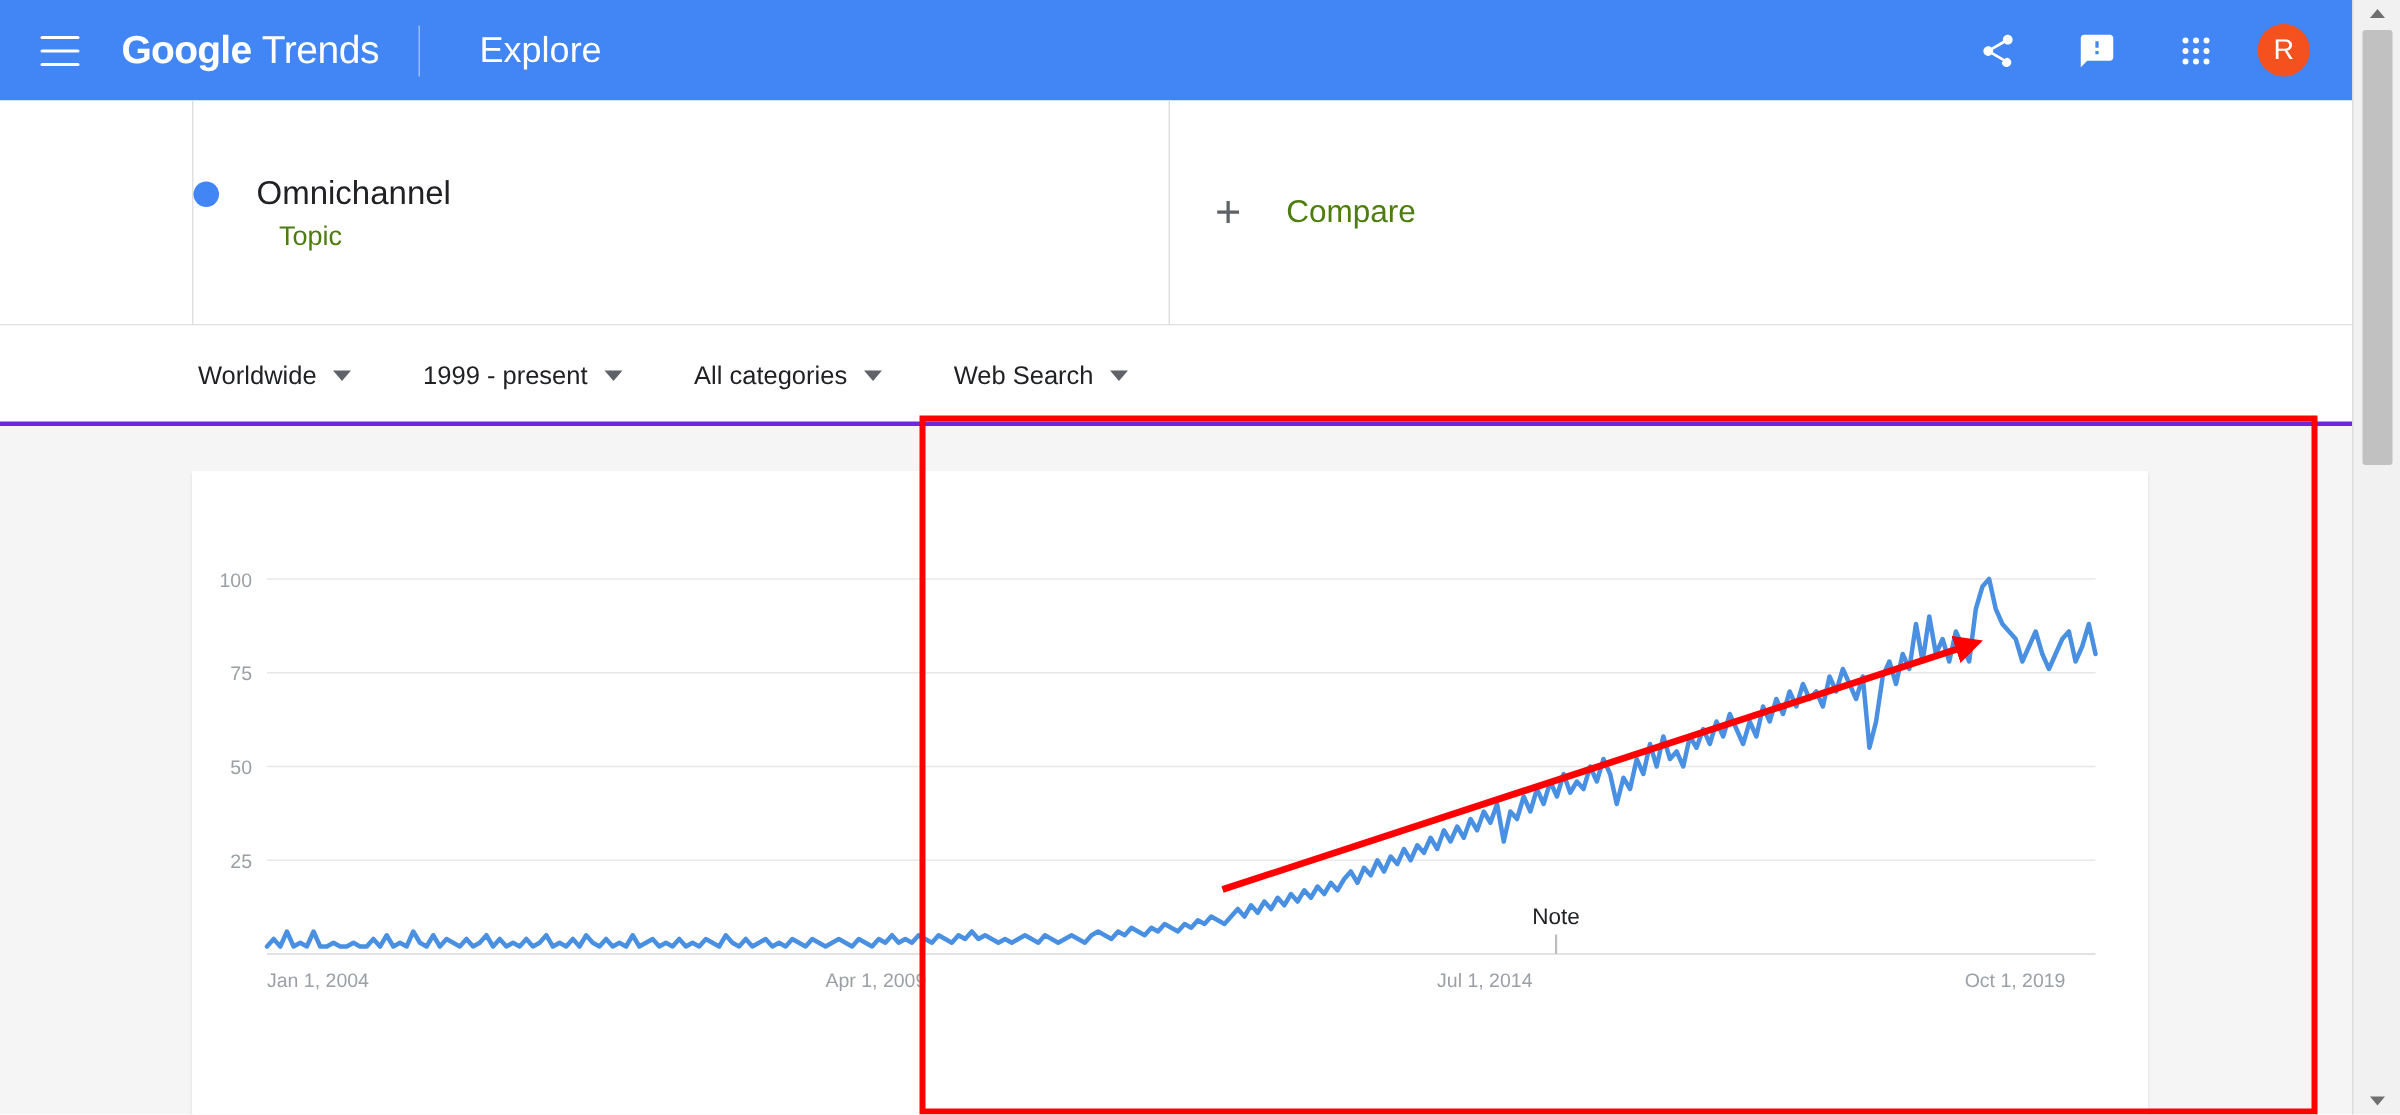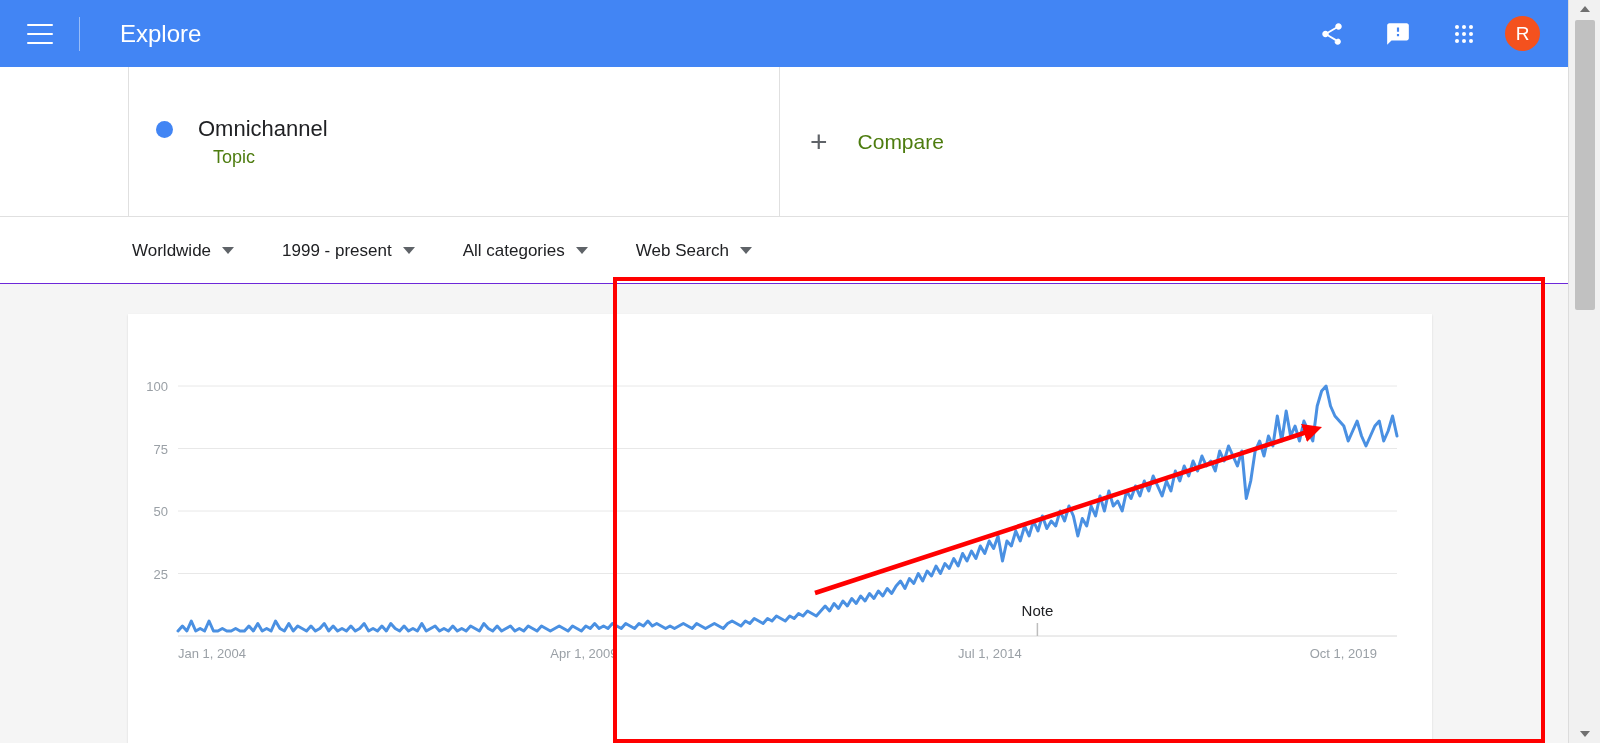--- a/index.html
+++ b/index.html
@@ -31,33 +31,33 @@
     width: 35px; height: 35px; border-radius:50%; background:#f4511e;
     color:#fff; font-size:19px; display:flex; align-items:center; justify-content:center;
     margin-right: 28px; margin-left: 8px; cursor:pointer;
   }
 
   
   .termrow { position:absolute; left:0; top:67px; width:1568px; height:150px; background:#fff;
              border-bottom:1px solid #e0e0e0; }
   .termcell { position:absolute; left:128px; top:0; width:652px; height:150px;
               border-left:1px solid #e0e0e0; border-right:1px solid #e0e0e0;
-              display:flex; flex-direction:column; justify-content:center; padding-left:27px;}
+              display:flex; flex-direction:column; justify-content:center; }
   .termtop { display:flex; align-items:center; }
   .dot { width:17px; height:17px; border-radius:50%; background:#4285f4; }
   .termname { font-size:22px; color:#202124; margin-left:25px; }
   .termsub { font-size:18px; color:#4d7c0f; margin-left:57px; margin-top:5px; }
   .comparecell { position:absolute; left:780px; top:0; width:652px; height:150px;
                  display:flex; align-items:center; padding-left:30px; cursor:pointer; }
   .plus { font-size:30px; color:#5f6368; font-weight:300; line-height:1; }
   .comparelbl { font-size:21px; color:#4d7c0f; margin-left:30px; }
 
   
   .filterbar { position:absolute; left:0; top:217px; width:1568px; height:67px;
-               background:#fff; border-bottom:1px solid #6d28d9; }
+               background:#fff; border-bottom:3px solid #6d28d9; }
   .filters { position:absolute; left:128px; top:0; height:67px; display:flex; align-items:center; }
   .filter { display:flex; align-items:center; margin-right:40px; cursor:pointer; padding: 0 4px;}
   .filter .lbl { font-size:17px; color:#202124; }
   .caret { margin-left:11px; width:0; height:0; border-left:6px solid transparent;
            border-right:6px solid transparent; border-top:7px solid #5f6368; }
 
   
   .content { position:absolute; left:0; top:284px; width:1568px; height:459px; background:#f5f5f5; }
   .card { position:absolute; left:128px; top:30px; width:1304px; height:430px;
           background:#fff; box-shadow:0 1px 2px rgba(0,0,0,.12); }
@@ -95,20 +95,24 @@
 </head>
 <body>
 
 <div id="root">
 
   <div class="appbar">
     <div class="hamburger">
       <span></span>
         <span></span>
         <span></span>
+    </div>
+    <div class="brand">
+      <span class="g">Google</span>
+      <span class="t">Trends</span>
     </div>
     <div class="vdiv"></div>
     <div class="explore">Explore</div>
 
     <div class="appbar-right">
       <div class="abicon">
         <svg width="26" height="26" viewBox="0 0 24 24" fill="#fff">
           <path d="M18 16.08c-.76 0-1.44.3-1.96.77L8.91 12.7c.05-.23.09-.46.09-.7s-.04-.47-.09-.7l7.05-4.11c.54.5 1.25.81 2.04.81 1.66 0 3-1.34 3-3s-1.34-3-3-3-3 1.34-3 3c0 .24.04.47.09.7L8.04 9.81C7.5 9.31 6.79 9 6 9c-1.66 0-3 1.34-3 3s1.34 3 3 3c.79 0 1.5-.31 2.04-.81l7.12 4.16c-.05.21-.8.43-.8.65 0 1.61 1.31 2.92 2.92 2.92s2.92-1.31 2.92-2.92-1.31-2.92-2.92-2.92z"></path>
         </svg>
       </div>

